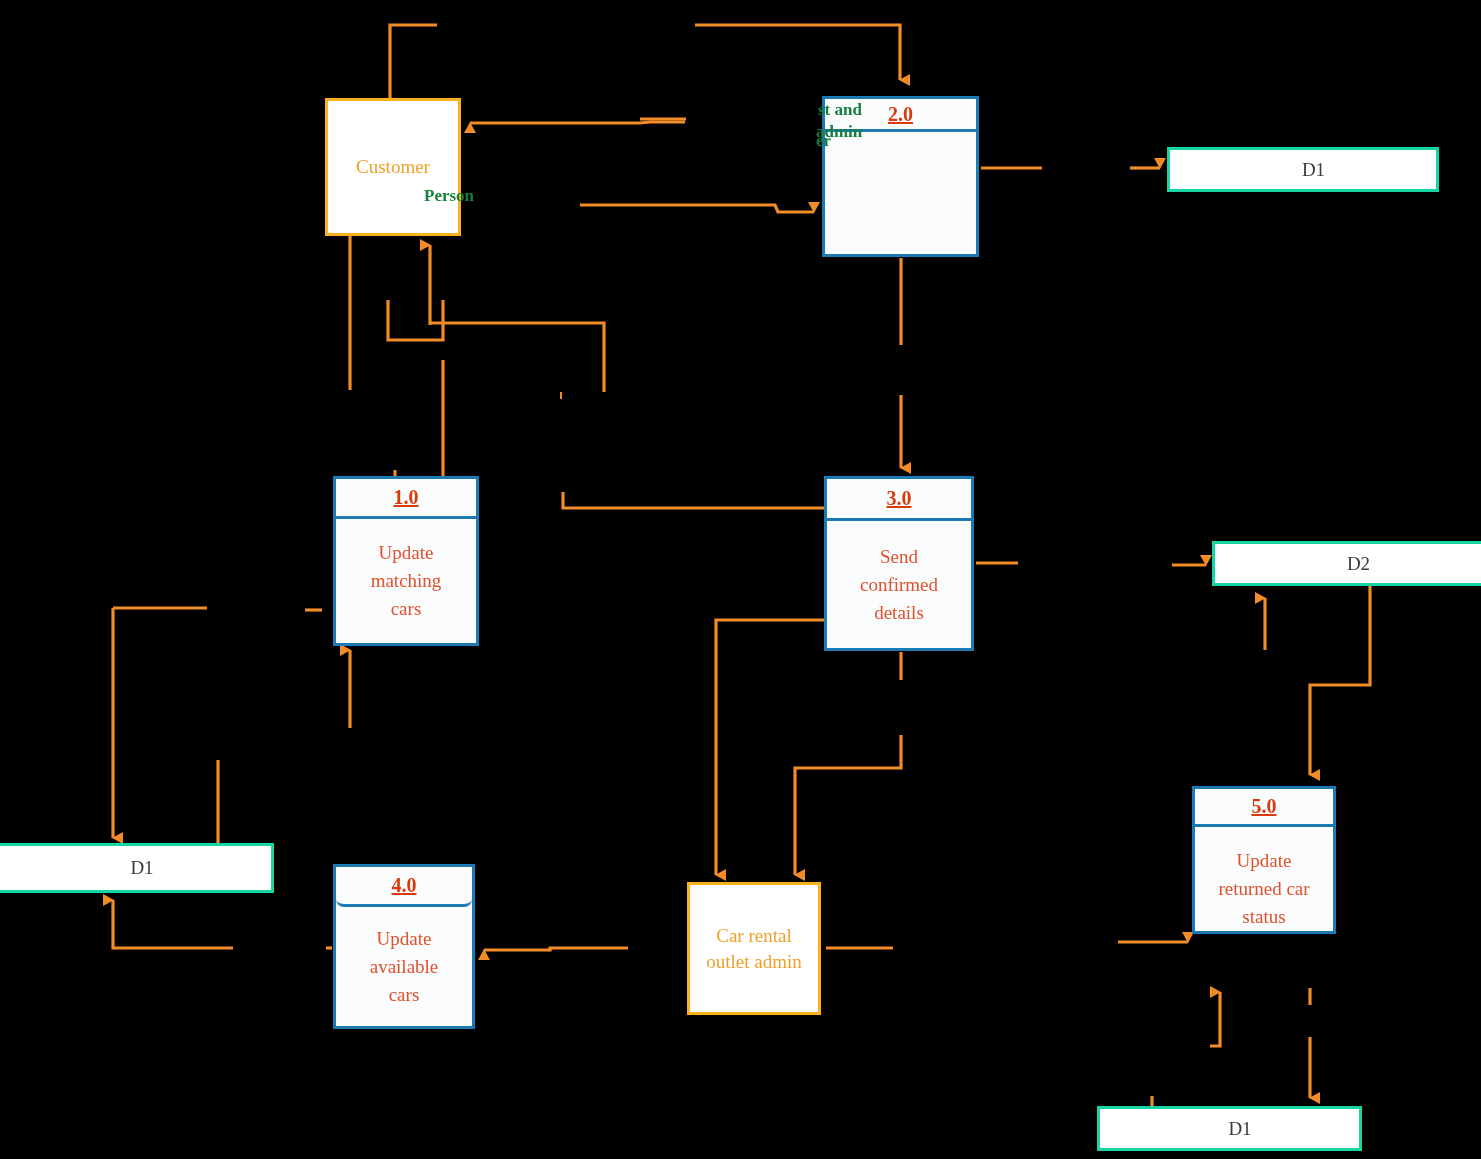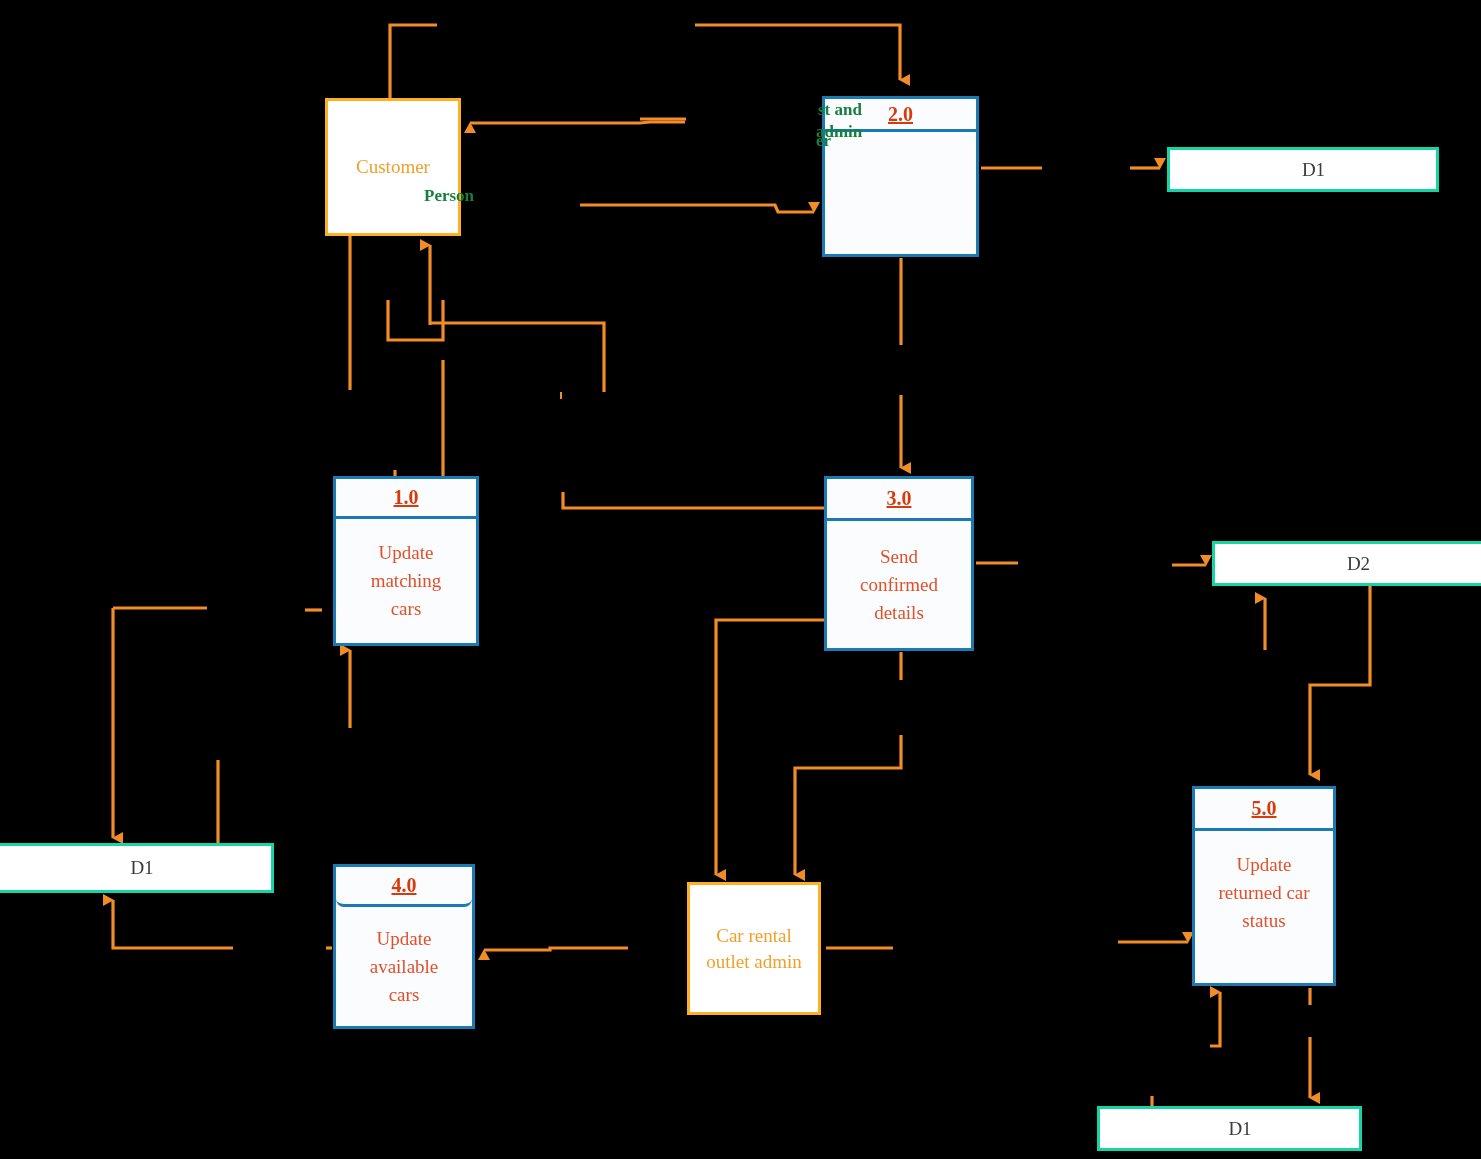--- a/index.html
+++ b/index.html
@@ -240,21 +240,21 @@
     </div>
     <div class="pbody">
       <span>
         <span>Update</span><br>
         <span>available</span><br>
         <span>cars</span>
       </span>
     </div>
   </div>
 
-  <div class="process" style="left:1192px; top:786px; width:144px; height:200px;">
+  <div class="process" style="left:1192px; top:786px; width:144px; height:148px;">
     <div class="phead" style="height:42px;">
       <span>5.0</span>
     </div>
     <div class="pbody" style="align-items:flex-start; padding-top:20px;">
       <span>
         <span>Update</span><br>
         <span>returned    car</span><br>
         <span>status</span>
       </span>
     </div>

